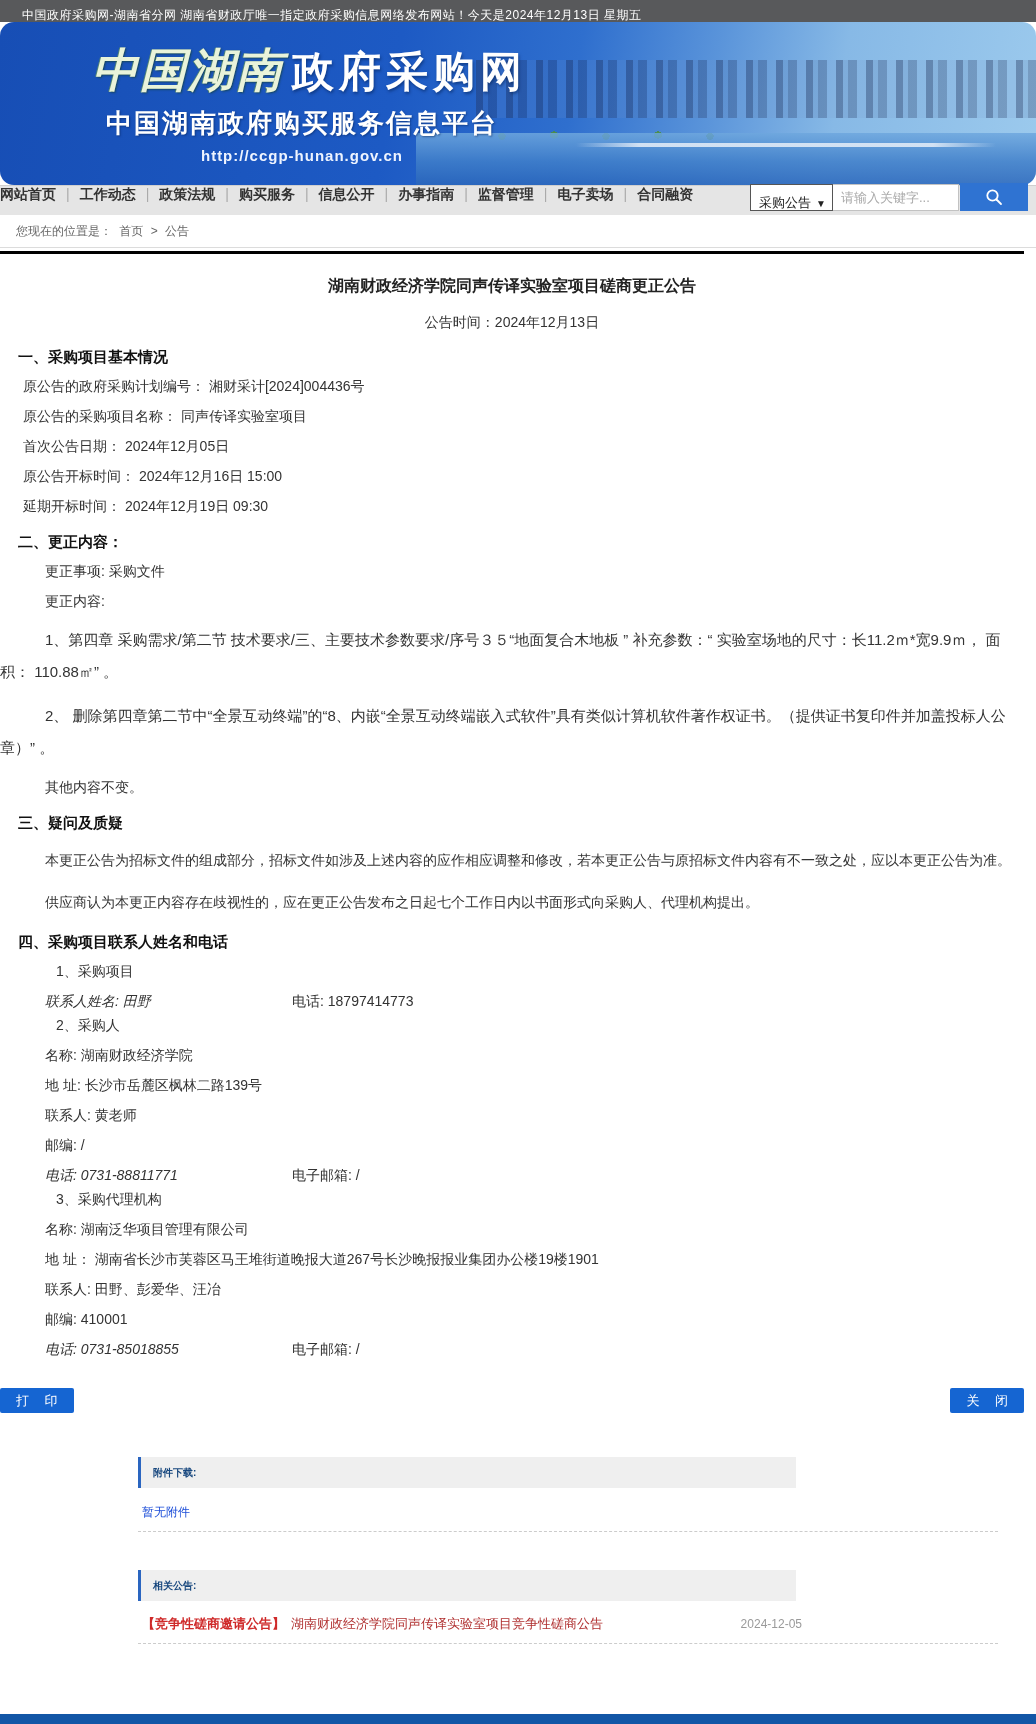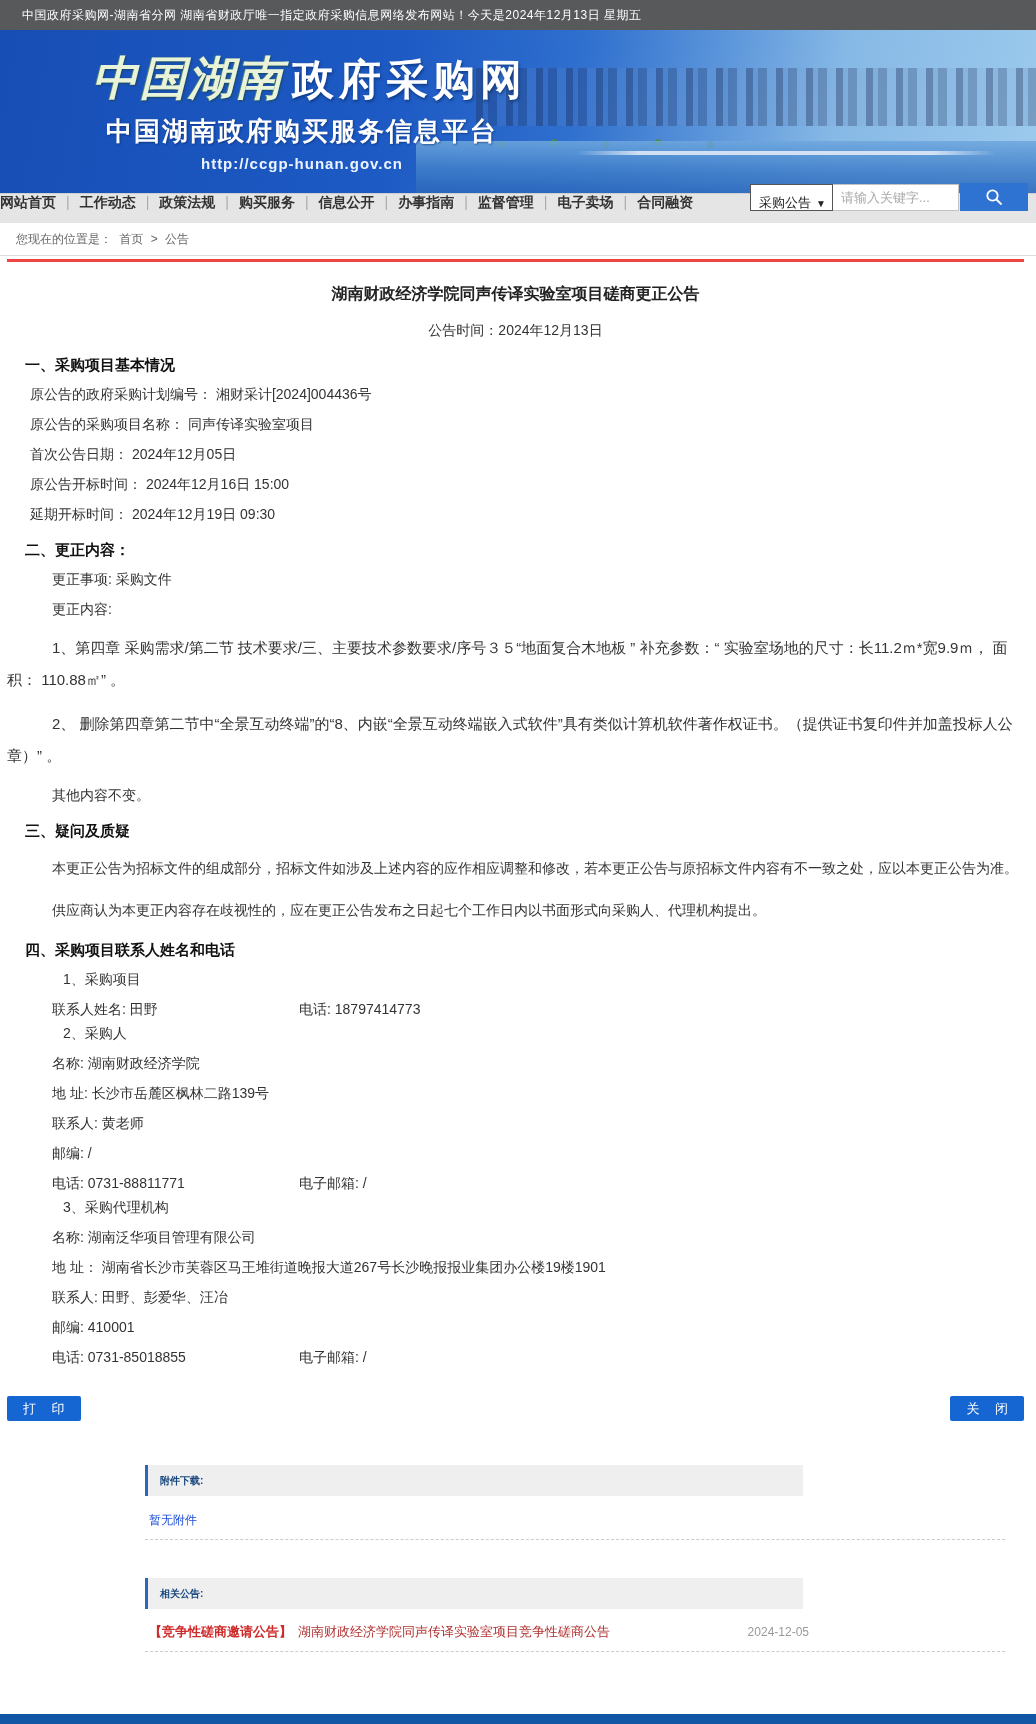--- a/index.html
+++ b/index.html
@@ -3,28 +3,29 @@
 <meta charset="utf-8">
 <style>
   * { margin:0; padding:0; box-sizing:border-box; }
   html,body { width:1036px; height:1724px; overflow:hidden; }
   body {
     font-family:"Liberation Sans","DejaVu Sans",sans-serif;
     background:#ffffff; color:#333; position:relative;
   }
   
   .topbar {
-    height:30px; background:#58595b; color:#ffffff;
+    height:22px; background:#58595b; color:#ffffff;
     font-size:12px; line-height:30px; padding-left:22px;
     letter-spacing:.5px; white-space:nowrap;
   }
   
   .banner {
     position:relative; height:163px; overflow:hidden;
     background:linear-gradient(100deg,#174eb5 0%,#1d5ac4 38%,#2f6fce 55%,#5a94da 68%,#87b9e6 80%,#9ccaed 100%);
+    border-radius:14px;
   }
   .city {
     position:absolute; right:0; top:38px; width:560px; height:58px;
     background:
       repeating-linear-gradient(90deg, rgba(36,52,94,.55) 0 7px, rgba(90,120,170,.25) 7px 12px, rgba(36,52,94,.4) 12px 21px, rgba(120,150,200,.2) 21px 30px);
     filter:blur(.4px); opacity:.75;
   }
   .water {
     position:absolute; right:0; bottom:0; width:620px; height:52px;
     background:linear-gradient(180deg,#6ea7de 0%,#3f7ec9 55%,#2a66bb 100%);
@@ -99,37 +100,37 @@
     display:flex; align-items:center; justify-content:center; margin-left:1px;
   }
   
   .breadcrumb {
     height:33px; line-height:33px; font-size:12px; color:#666;
     padding-left:16px; border-bottom:1px solid #dcdcdc; background:#fff;
   }
   .breadcrumb a { color:#666; text-decoration:none; cursor:pointer; margin:0 4px; }
   
   .content {
-    margin:3px 12px 0 7px; border-top:3px solid #ef4444; background:#fff;
+    margin:3px 12px 0 0; border-top:3px solid #000000; background:#fff;
     padding:16px 0 0 0;
   }
   .title { font-size:16px; font-weight:bold; color:#222; text-align:center; margin-top:6px; }
   .pub-time { text-align:center; font-size:14px; color:#333; margin-top:17px; }
   h2.sec { font-size:15px; color:#111; margin:16px 0 8px 18px; }
   .line { font-size:14px; color:#333; line-height:22px; margin:8px 0 8px 23px; }
   .ind45 { margin-left:45px; }
   .sub { margin-left:56px; }
   .tight { margin-top:0; margin-bottom:2px; }
   .para {
     font-size:15px; color:#333; line-height:32px; margin:12px 0;
     text-indent:45px; padding-right:4px;
   }
   .para.sm { font-size:14px; line-height:30px; }
   .c-row { display:flex; margin:6px 0 2px 45px; font-size:14px; line-height:22px; }
-  .c-col1 { width:247px; }
+  .c-col1 { width:247px;font-style:italic; }
   
   .btn-row { display:flex; justify-content:space-between; gap:37px; margin-top:28px; }
   .btn {
     min-width:62px; height:25px; background:#1565d2; color:#fff; border:none;
     font-size:13px; letter-spacing:6px; padding:0 10px 0 16px; cursor:pointer;
     border-radius:2px; font-family:"Liberation Sans","DejaVu Sans",sans-serif;
   }
   
   .subsec { margin-left:138px; width:860px; }
   .subsec.first { margin-top:44px; }

